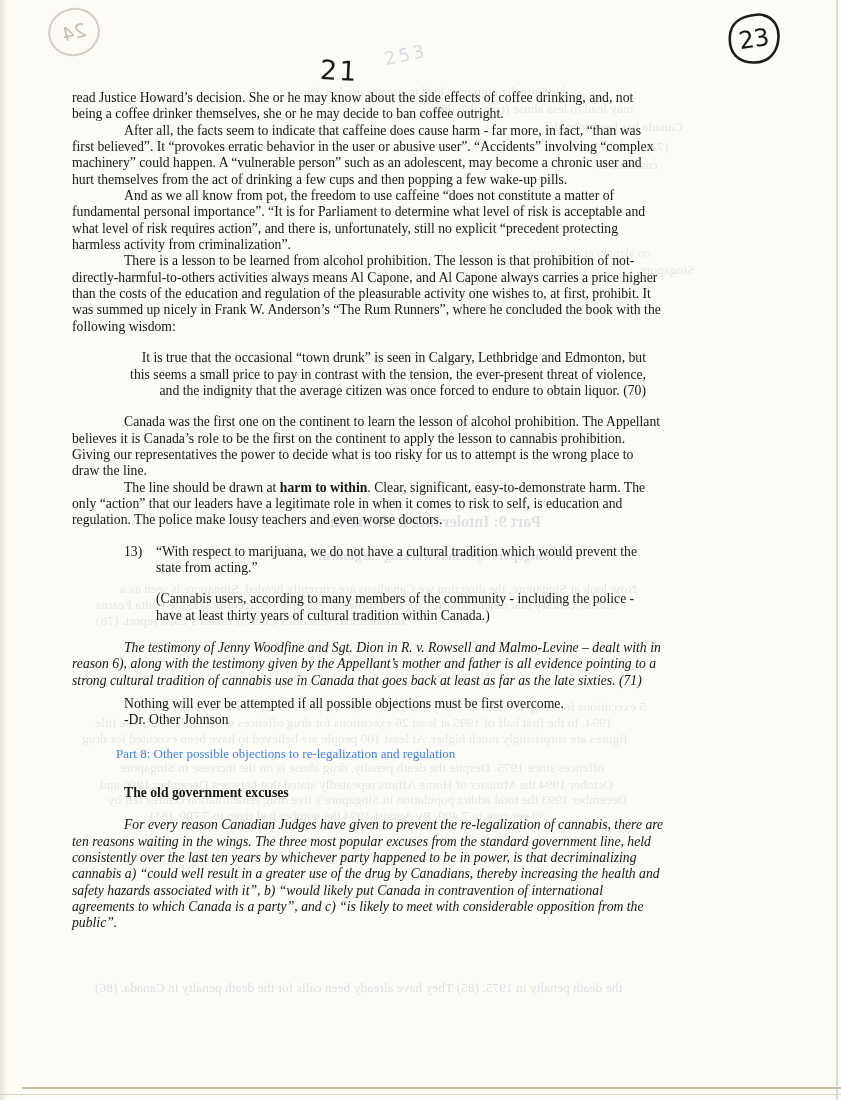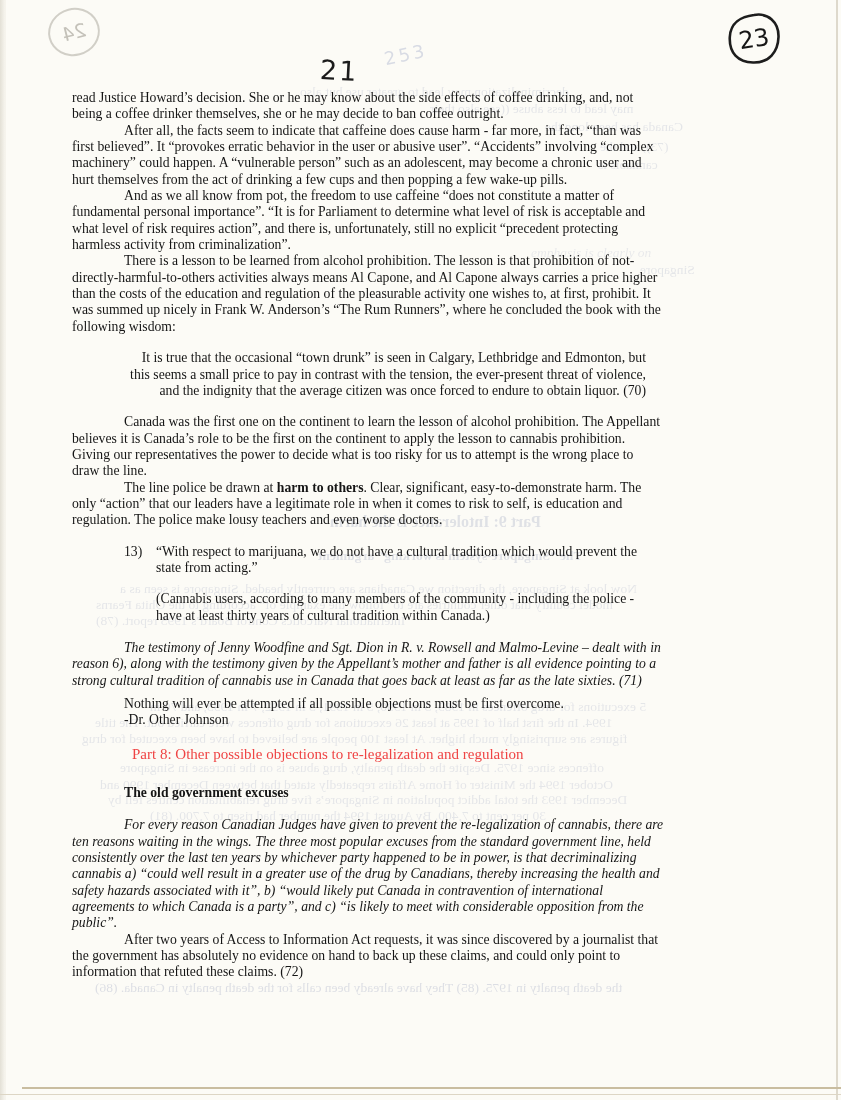--- a/index.html
+++ b/index.html
@@ -81,21 +81,21 @@
     text-align:left;
   }
   .text-col p{margin:0;text-indent:52px;}
   .text-col p.noindent{text-indent:0;}
   .bq{margin:15px 16px 15px 52px;width:522px;text-align:right;}
   .item13{margin:15px 0 0 52px;width:540px;display:flex;font-weight:normal;}
   .item13 .num{flex:0 0 32px;}
   .note{margin:15px 0 6px 84px;width:488px;}
   .p-gap{margin-top:16px !important;font-style:italic;}
   .epigraph{margin:7px 0 0 52px;font-weight:normal;}
-  .part8{margin:17px 0 0 60px;font-size:15px;font-weight:normal;color:#ef4444;}
+  .part8{margin:17px 0 0 44px;font-size:13px;font-weight:normal;color:#3b82f6;}
   .subhead{margin:23px 0 0 52px;font-size:13.7px;font-weight:bold;}
 </style>
 </head>
 <body>
 
 <div class="page">
 
   <div class="edge-left"></div>
   <div class="edge-right"></div>
   <div class="scan-line-bottom"></div>
@@ -138,35 +138,34 @@
 
   <div class="text-col">
     <p class="noindent">read Justice Howard’s decision. She or he may know about the side effects of coffee drinking, and, not being a coffee drinker themselves, she or he may decide to ban coffee outright.</p>
     <p>After all, the facts seem to indicate that caffeine does cause harm - far more, in fact, “than was first believed”. It “provokes erratic behavior in the user or abusive user”. “Accidents” involving “complex machinery” could happen.  A “vulnerable person” such as an adolescent, may become a chronic user and hurt themselves from the act of drinking a few cups and then popping a few wake-up pills.</p>
     <p>And as we all know from pot, the freedom to use caffeine “does not constitute a matter of fundamental personal importance”. “It is for Parliament to determine what level of risk is acceptable and what level of risk requires action”, and there is, unfortunately, still no explicit “precedent protecting harmless activity from criminalization”.</p>
     <p>There is a lesson to be learned from alcohol prohibition. The lesson is that prohibition of not-directly-harmful-to-others activities always means Al Capone, and Al Capone always carries a price higher than the costs of the education and regulation of the pleasurable activity one wishes to, at first, prohibit. It was summed up nicely in Frank W. Anderson’s “The Rum Runners”, where he concluded the book with the following wisdom:</p>
 
     <div class="bq">It is true that the occasional “town drunk” is seen in Calgary, Lethbridge and Edmonton, but this seems a small price to pay in contrast with the tension, the ever-present threat of violence, and the indignity that the average citizen was once forced to endure to obtain liquor. (70)</div>
 
     <p>Canada was the first one on the continent to learn the lesson of alcohol prohibition. The Appellant believes it is Canada’s role to be the first on the continent to apply the lesson to cannabis prohibition. Giving our representatives the power to decide what is too risky for us to attempt is the wrong place to draw the line.</p>
-    <p><span>The line police be drawn at </span><b>harm to others</b><span>. Clear, significant, easy-to-demonstrate harm. The only “action” that our leaders have a legitimate role in when it comes to risk to self, is education and regulation. The police make lousy teachers and even worse doctors.</span></p>
+    <p><span>The line should be drawn at </span><b>harm to within</b><span>. Clear, significant, easy-to-demonstrate harm. The only “action” that our leaders have a legitimate role in when it comes to risk to self, is education and regulation. The police make lousy teachers and even worse doctors.</span></p>
 
     <div class="item13">
       <span class="num">13)</span>
       <span>“With respect to marijuana, we do not have a cultural tradition which would prevent the state from acting.”</span>
     </div>
     <div class="note">(Cannabis users, according to many members of the community - including the police - have at least thirty years of cultural tradition within Canada.)</div>
 
     <p class="p-gap">The testimony of Jenny Woodfine and Sgt. Dion in R. v. Rowsell and Malmo-Levine – dealt with in reason 6), along with the testimony given by the Appellant’s mother and father is all evidence pointing to a strong cultural tradition of cannabis use in Canada that goes back at least as far as the late sixties. (71)</p>
 
     <div class="epigraph">
       <div>Nothing will ever be attempted if all possible objections must be first overcome.</div>
       <div>-Dr. Other Johnson</div>
     </div>
 
     <h1 class="part8">Part 8: Other possible objections to re-legalization and regulation</h1>
     <h2 class="subhead">The old government excuses</h2>
 
     <p class="p-gap">For every reason Canadian Judges have given to prevent the re-legalization of cannabis, there are ten reasons waiting in the wings. The three most popular excuses from the standard government line, held consistently over the last ten years by whichever party happened to be in power, is that decriminalizing cannabis a) “could well result in a greater use of the drug by Canadians, thereby increasing the health and safety hazards associated with it”, b) “would likely put Canada in contravention of international agreements to which Canada is a party”, and c) “is likely to meet with considerable opposition from the public”.</p>
-    <p>After two years of Access to Information Act requests, it was since discovered by a journalist that the government has absolutely no evidence on hand to back up these claims, and could only point to information that refuted these claims. (72)</p>
   </div>
 
 </div>
 
 </body></html>

